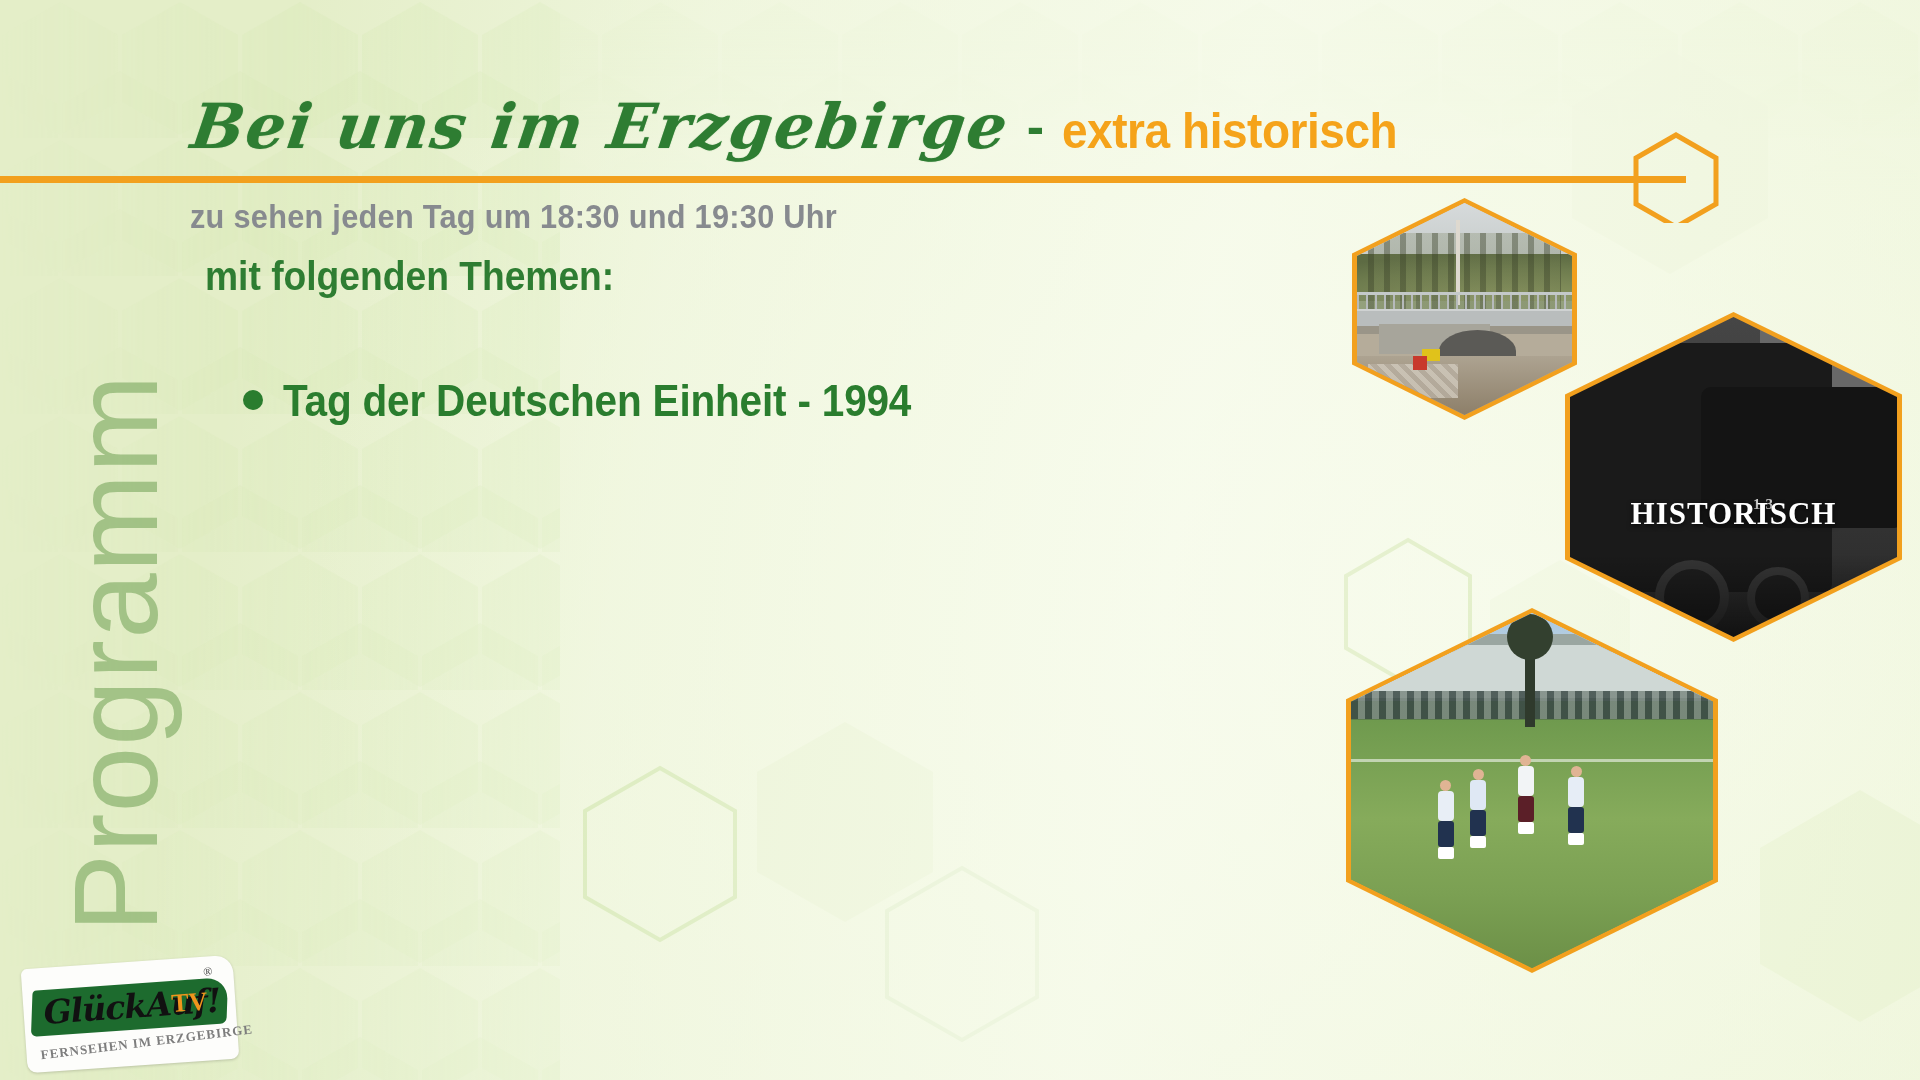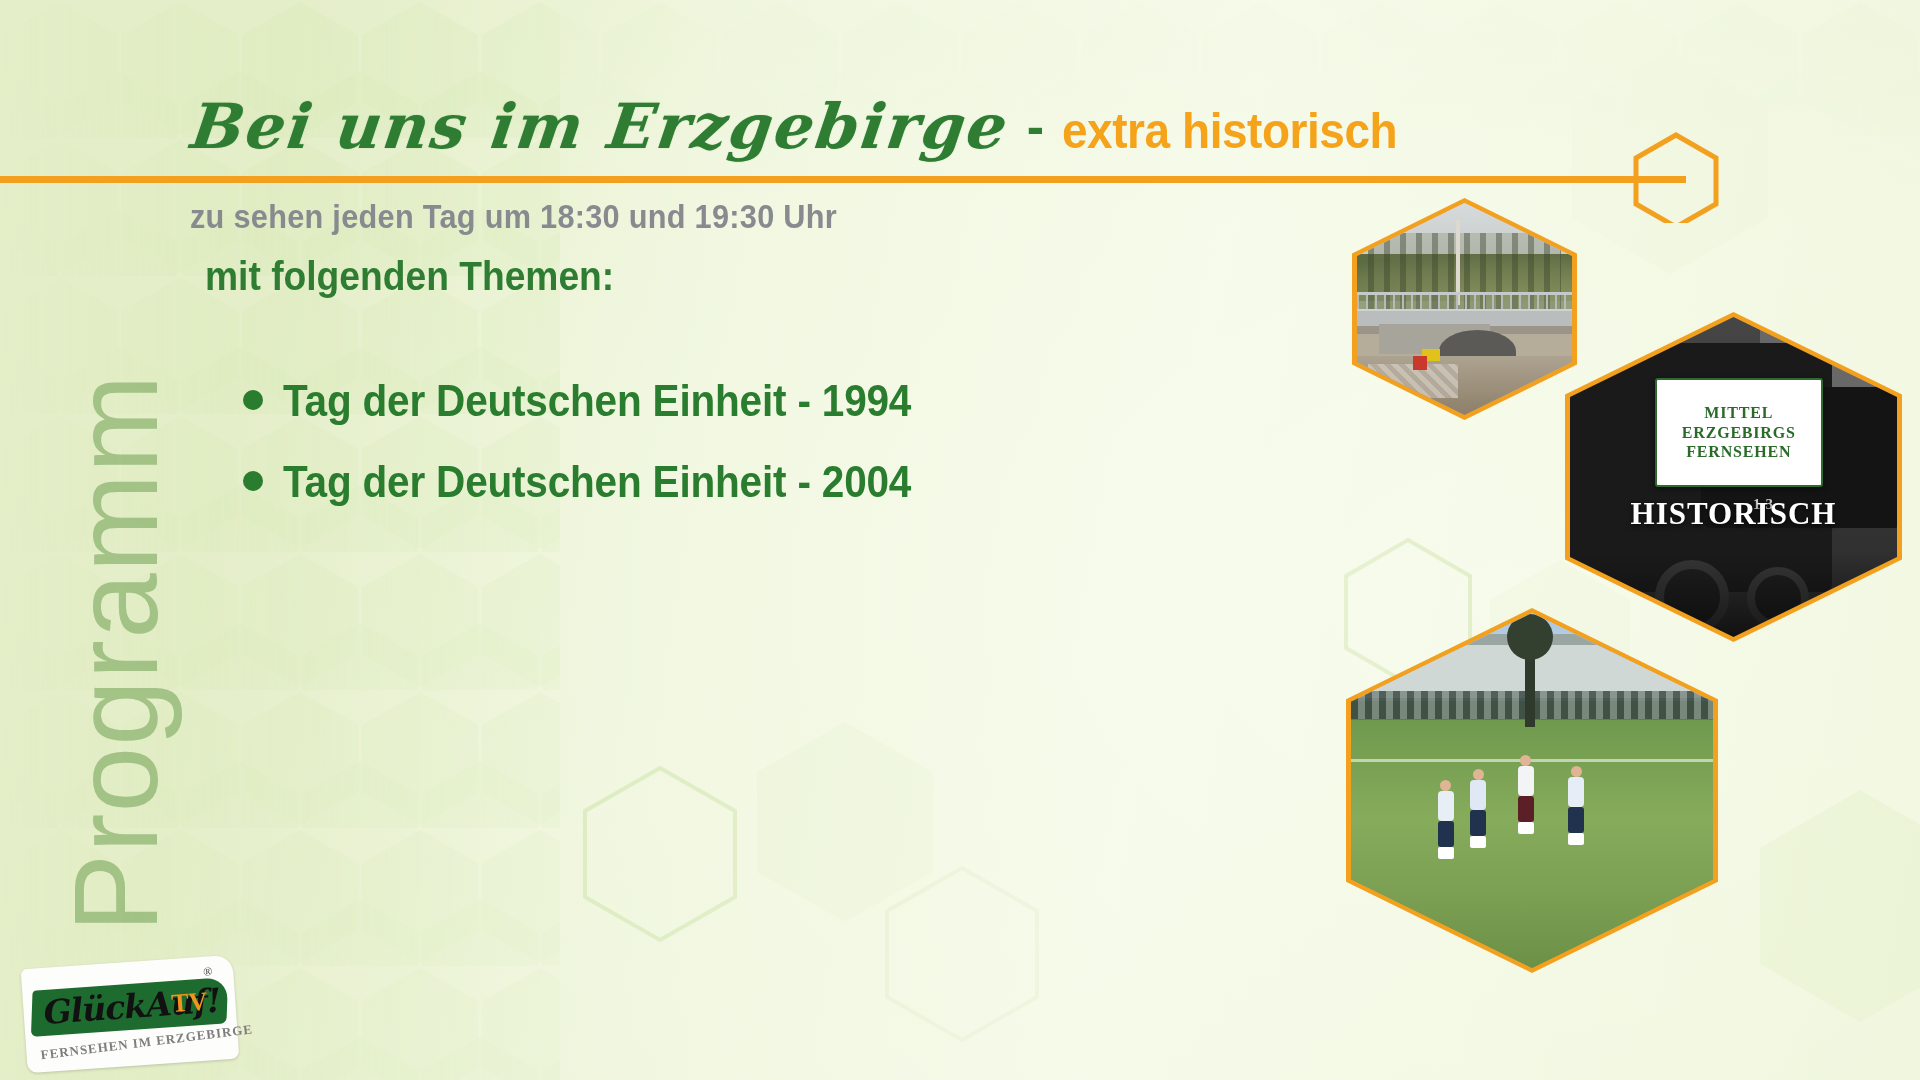--- a/index.html
+++ b/index.html
@@ -266,24 +266,20 @@
   </div>
 
   <div class="subtitle">zu sehen jeden Tag um 18:30 und 19:30 Uhr</div>
   <div class="lead">mit folgenden Themen:</div>
 
   <div class="bullets">
     <div class="bullet">
       <span class="dot"></span>
       <span class="btext">Tag der Deutschen Einheit - 1994</span>
     </div>
-    <div class="bullet">
-      <span class="dot"></span>
-      <span class="btext">Tag der Deutschen Einheit - 2004</span>
-    </div>
   </div>
 
   <div class="hexphoto" style="left:1352px;top:198px;width:225px;height:222px;">
     <div class="frame">
       <div class="inner">
         <div class="ph-bridge">
           <div class="sky"></div>
             <div class="hill"></div>
             <div class="trees"></div>
           <div class="birch"></div>
@@ -304,25 +300,20 @@
     <div class="frame">
       <div class="inner">
         <div class="ph-train">
           <div class="wall"></div>
             <div class="mass"></div>
             <div class="boiler"></div>
           <div class="wheel1"></div>
             <div class="wheel2"></div>
           <div class="num">1-3</div>
           <div class="dark"></div>
-        </div>
-        <div class="metv-card">
-          <span class="l1">MITTEL</span>
-          <span>ERZGEBIRGS</span>
-          <span>FERNSEHEN</span>
         </div>
         <div class="historisch">HISTORISCH</div>
       </div>
     </div>
   </div>
 
   <div class="hexphoto" style="left:1346px;top:608px;width:372px;height:365px;">
     <div class="frame">
       <div class="inner">
         <div class="ph-ball">

